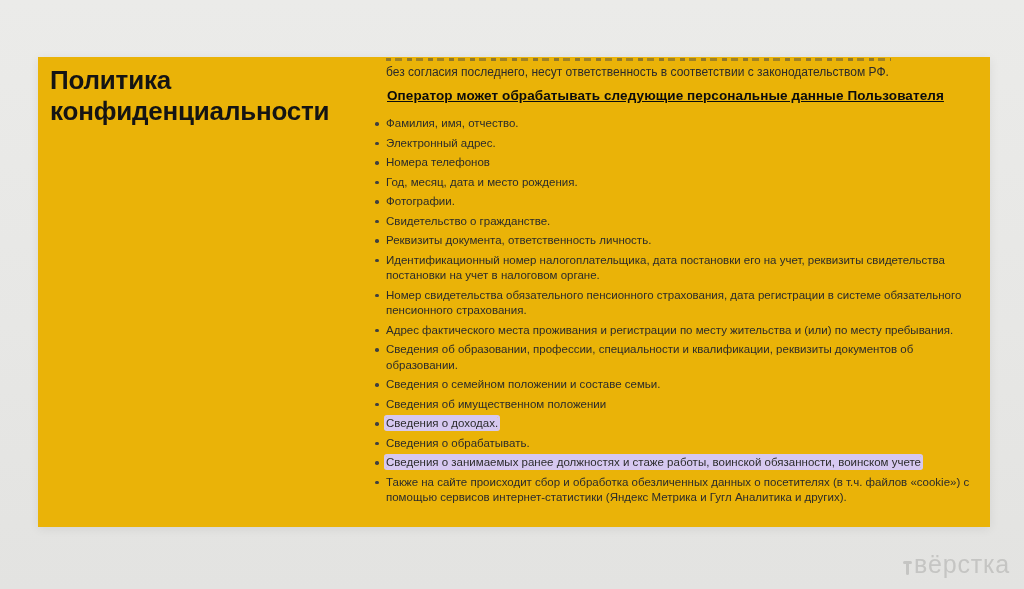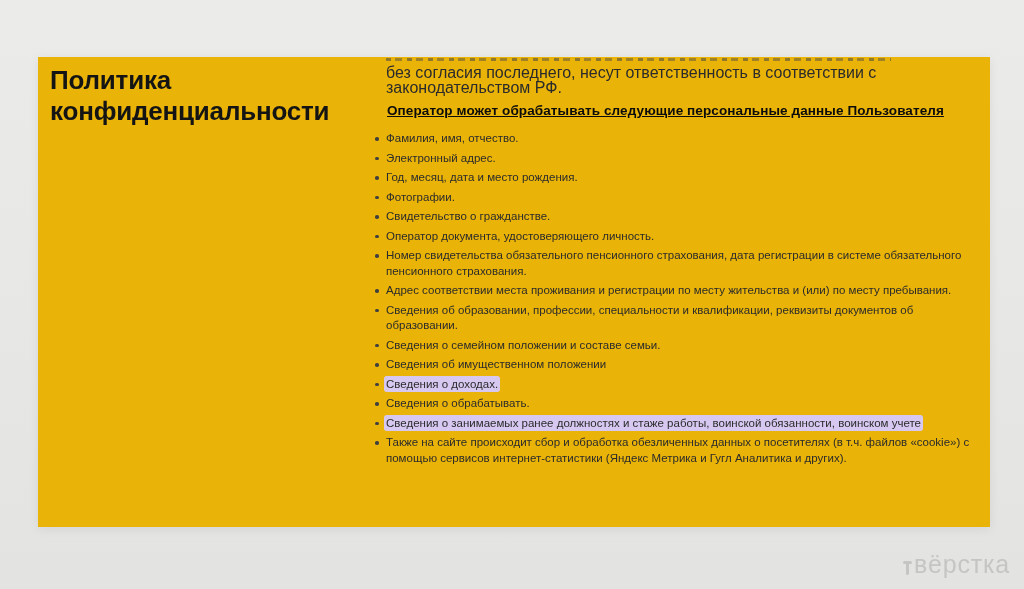--- a/index.html
+++ b/index.html
@@ -44,21 +44,21 @@
     height:3px;
     width:505px;
     margin:0 0 4px 15px;
     background: repeating-linear-gradient(90deg,
       rgba(70,70,70,.55) 0 5px, transparent 5px 9px,
       rgba(70,70,70,.45) 9px 16px, transparent 16px 21px);
   }
 
   .intro {
     margin:1px 0 8px 15px;
-    font-size:16px;
+    font-size:12px;
     line-height:15px;
     color:#2b2b2b;
   }
 
   .section-heading {
     font-size:13.5px;
     font-weight:700;
     text-decoration:underline;
     color:#0c0c0c;
     margin:0 0 13px 16px;
@@ -139,26 +139,28 @@
 
       <div class="clipped-line"></div>
 
       <p class="intro">без согласия последнего, несут ответственность в соответствии с законодательством РФ.</p>
 
       <h2 class="section-heading">Оператор может обрабатывать следующие персональные данные Пользователя</h2>
 
       <ul class="policy-list">
         <li><span class="li-text">Фамилия, имя, отчество.</span></li>
         <li><span class="li-text">Электронный адрес.</span></li>
+        <li><span class="li-text">Номера телефонов</span></li>
         <li><span class="li-text">Год, месяц, дата и место рождения.</span></li>
         <li><span class="li-text">Фотографии.</span></li>
         <li><span class="li-text">Свидетельство о гражданстве.</span></li>
-        <li><span class="li-text">Оператор документа, удостоверяющего личность.</span></li>
+        <li><span class="li-text">Реквизиты документа, ответственность личность.</span></li>
+        <li><span class="li-text">Идентификационный номер налогоплательщика, дата постановки его на учет, реквизиты свидетельства постановки на учет в налоговом органе.</span></li>
         <li><span class="li-text">Номер свидетельства обязательного пенсионного страхования, дата регистрации в системе обязательного пенсионного страхования.</span></li>
-        <li><span class="li-text">Адрес соответствии места проживания и регистрации по месту жительства и (или) по месту пребывания.</span></li>
+        <li><span class="li-text">Адрес фактического места проживания и регистрации по месту жительства и (или) по месту пребывания.</span></li>
         <li><span class="li-text">Сведения об образовании, профессии, специальности и квалификации, реквизиты документов об образовании.</span></li>
         <li><span class="li-text">Сведения о семейном положении и составе семьи.</span></li>
         <li><span class="li-text">Сведения об имущественном положении</span></li>
         <li class="hl"><span class="li-text">Сведения о доходах.</span></li>
         <li><span class="li-text">Сведения о обрабатывать.</span></li>
         <li class="hl"><span class="li-text">Сведения о занимаемых ранее должностях и стаже работы, воинской обязанности, воинском учете</span></li>
         <li><span class="li-text">Также на сайте происходит сбор и обработка обезличенных данных о посетителях (в т.ч. файлов «cookie») с помощью сервисов интернет-статистики (Яндекс Метрика и Гугл Аналитика и других).</span></li>
 
       </ul>
     </div>

